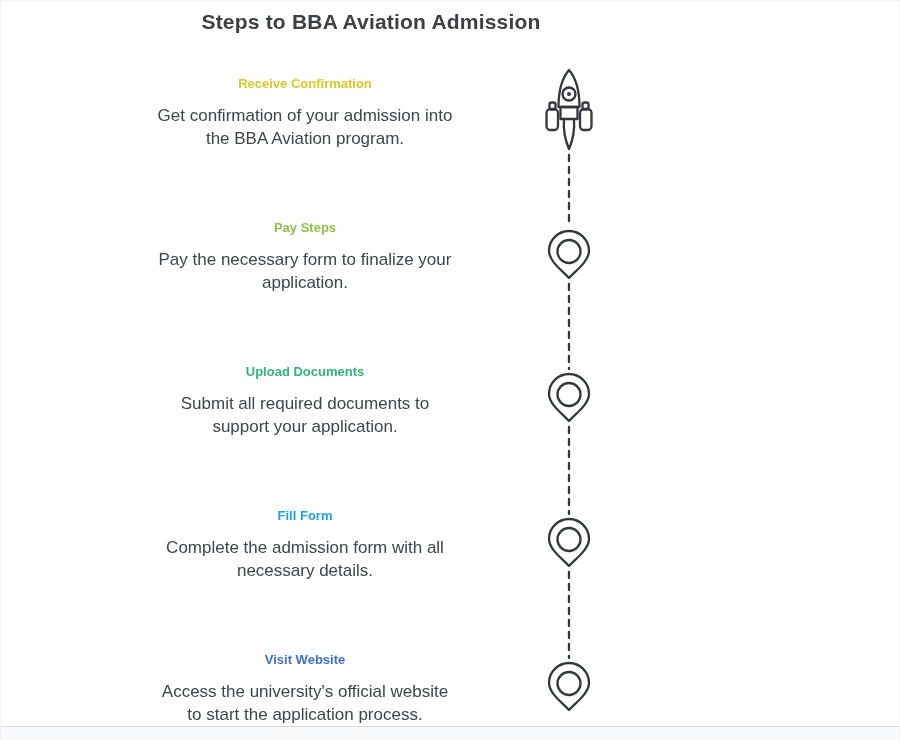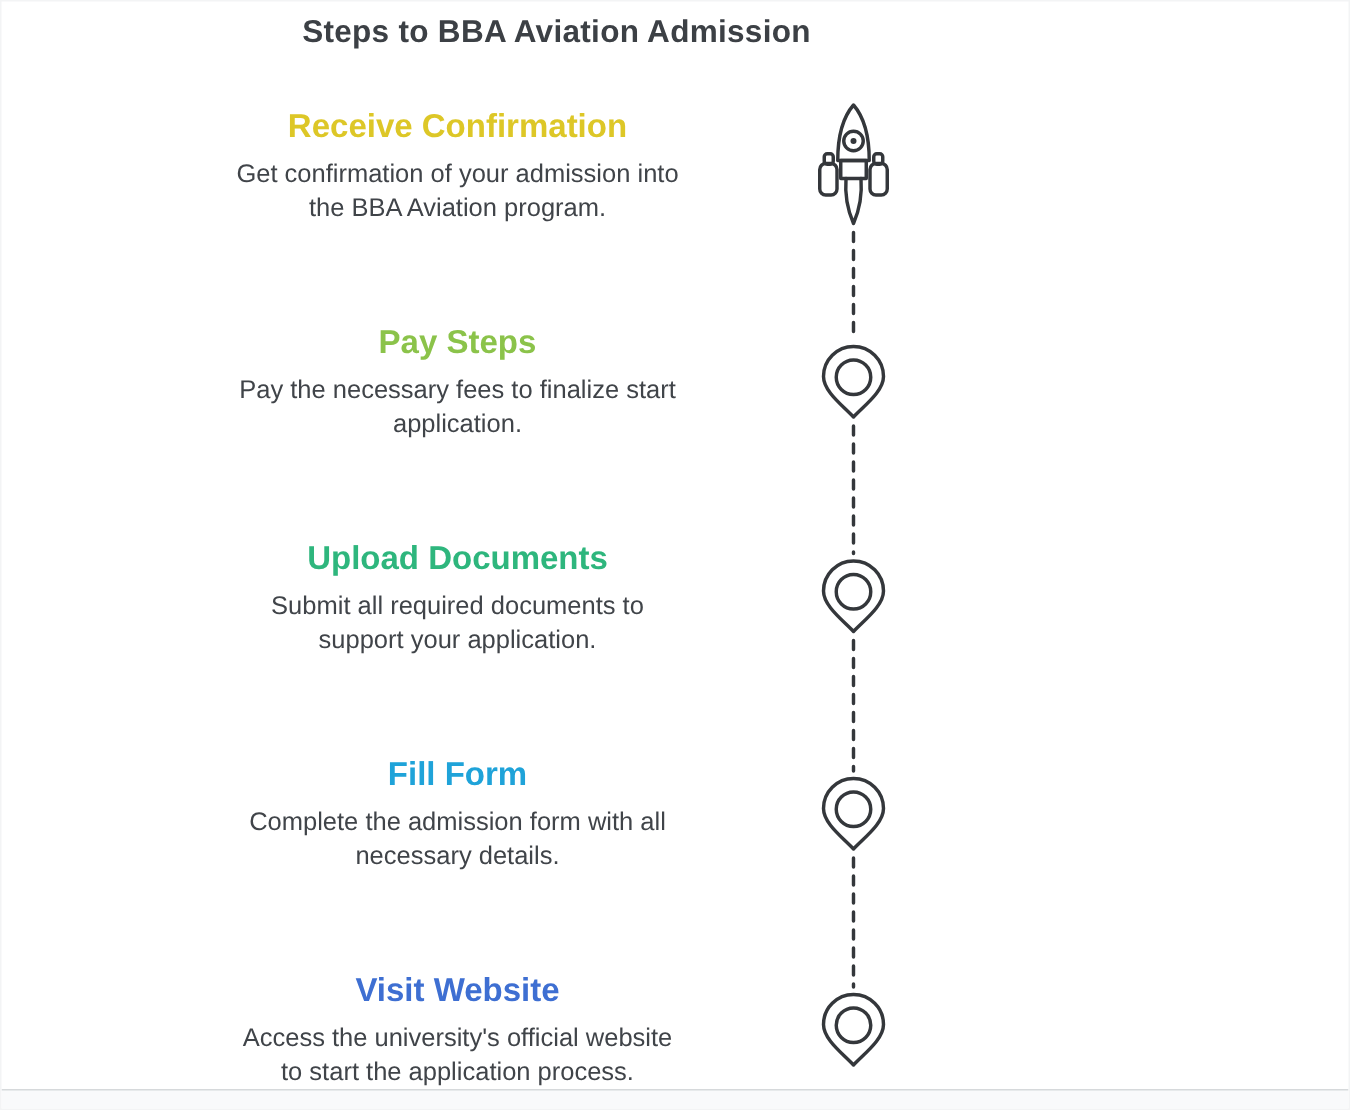--- a/index.html
+++ b/index.html
@@ -29,21 +29,21 @@
     letter-spacing: 0.2px;
   }
   .step {
     position: absolute;
     left: 64px;
     width: 480px;
     text-align: center;
   }
   .step h2 {
     margin: 0 0 10px 0;
-    font-size: 22px;
+    font-size: 13px;
     font-weight: 700;
     line-height: 23px;
   }
   .step p {
     margin: 0;
     font-size: 17px;
     line-height: 22.5px;
     color: #404449;
     white-space: pre-line;
   }
@@ -77,21 +77,21 @@
   <div class="page-title">Steps to BBA Aviation Admission</div>
 
   <div class="step step-1">
     <h2 style="color: rgb(221, 199, 39);">Receive Confirmation</h2>
     <p>Get confirmation of your admission into
 the BBA Aviation program.</p>
   </div>
 
   <div class="step step-2">
     <h2 style="color: rgb(139, 195, 74);">Pay Steps</h2>
-    <p>Pay the necessary fees to finalize start
+    <p>Pay the necessary form to finalize your
 application.</p>
   </div>
 
   <div class="step step-3">
     <h2 style="color: rgb(46, 182, 125);">Upload Documents</h2>
     <p>Submit all required documents to
 support your application.</p>
   </div>
 
   <div class="step step-4">

